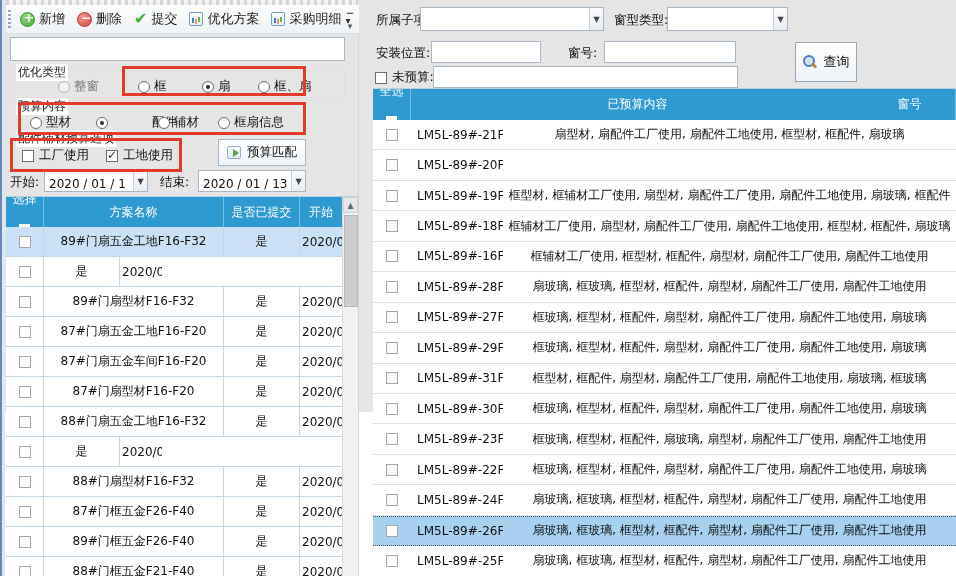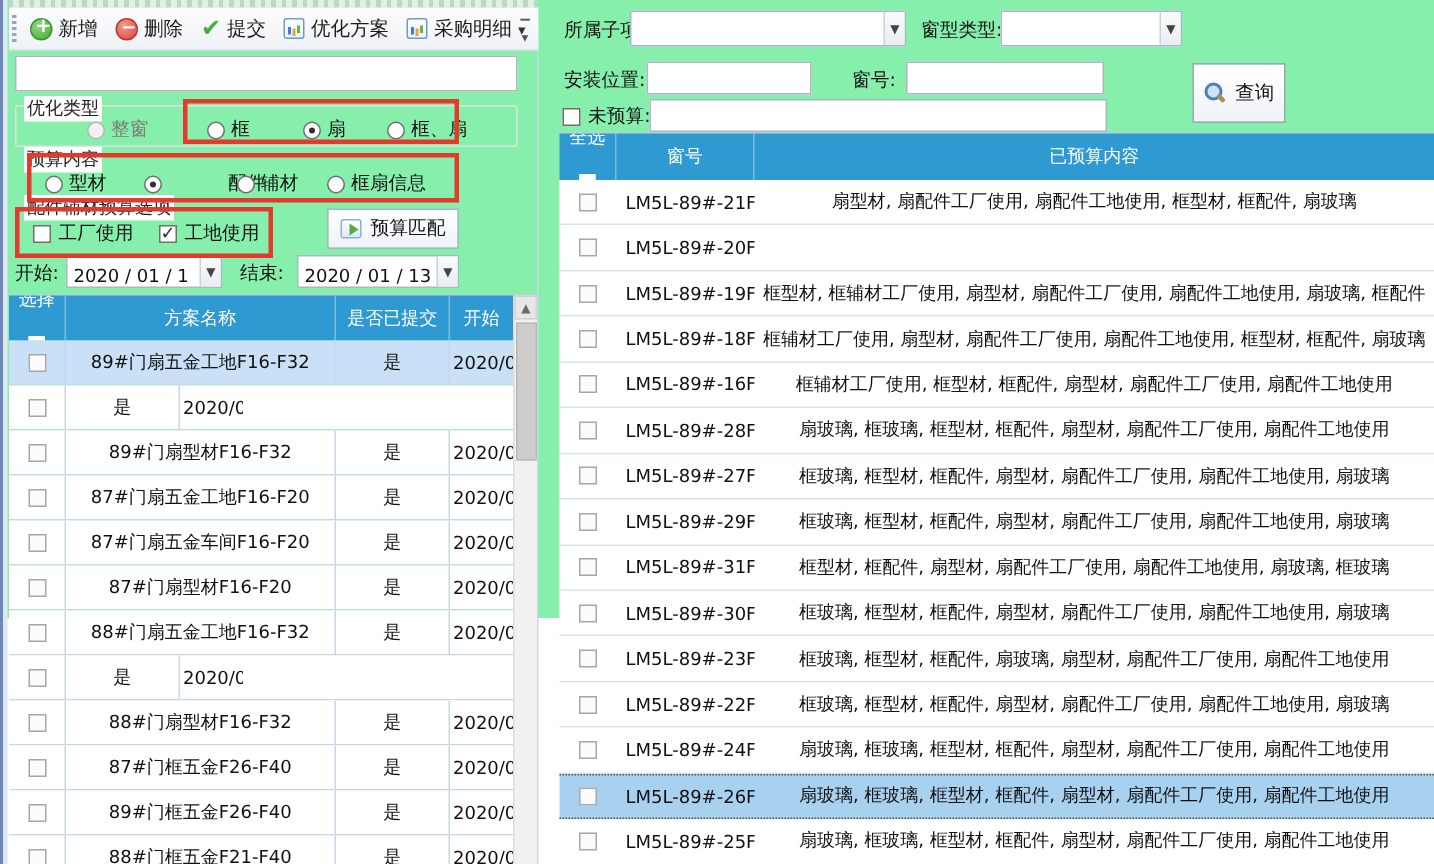--- a/index.html
+++ b/index.html
@@ -1,18 +1,18 @@
 <!DOCTYPE html>
 <html style="--hdr: #2f9ad2; --red: #e23a2d; --lsel: #c9e0f6; --rsel: #a8d1f0;"><head>
 <meta charset="utf-8">
 <style>
   * { margin:0; padding:0; box-sizing:border-box; }
   html,body { width:956px; height:576px; overflow:hidden; background:#fff;
     font-family:"DejaVu Sans","Liberation Sans",sans-serif; font-size:12px; color:#111; }
-  #app { position:relative; width:956px; height:412px; background:#86efac; }
+  #app { position:relative; width:956px; height:412px; background:#e5e5e5; }
 
   
   .v-splitter { position:absolute; left:0; top:0; width:5px; height:576px;
     background:linear-gradient(to right,#6a87b5 0,#6a87b5 2px,#dde6f2 2px,#dde6f2 5px); }
   .top-strip { position:absolute; left:6px; top:0; width:352px; height:5px;
     background:repeating-linear-gradient(to right,#cfcfcf 0 3px,#f4f4f4 3px 7px); opacity:.8; }
 
   
   .toolbar { position:absolute; left:6px; top:5px; width:353px; height:29px;
     background:linear-gradient(#fdfdfd,#eef2f6); border-bottom:1px solid #d7dee6;
@@ -364,22 +364,22 @@
       <span>未预算:</span>
     </div>
     <input class="tbox" style="left: 60px; top: 66px; width: 305px;" value="">
 
     <div class="win-table">
       <div class="tbl-head">
         <div class="hcell stack" style="width:38px;">
           <span>全选</span>
           <span class="cb"></span>
         </div>
+        <div class="hcell" style="flex:1;border-right:none;">已预算内容</div>
         <div class="hcell" style="width:92px;">窗号</div>
-        <div class="hcell" style="flex:1;border-right:none;">已预算内容</div>
       </div>
       <div>
           <div class="r-row">
             <div class="c rc-cb">
               <span class="row-cb"></span>
             </div>
             <div class="c rc-no">LM5L-89#-21F19</div>
             <div class="c rc-content">扇型材, 扇配件工厂使用, 扇配件工地使用, 框型材, 框配件, 扇玻璃</div>
           </div>
           <div class="r-row">

